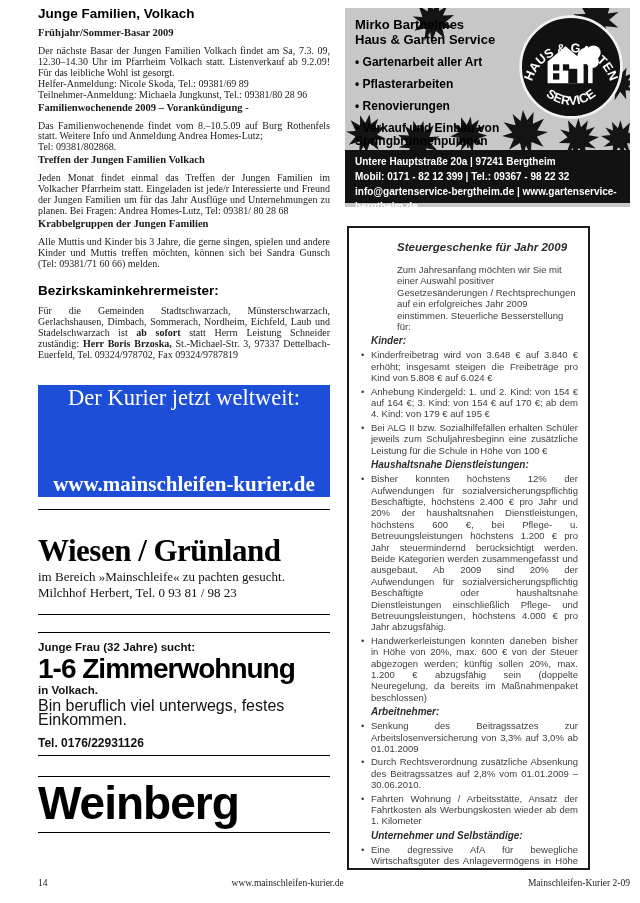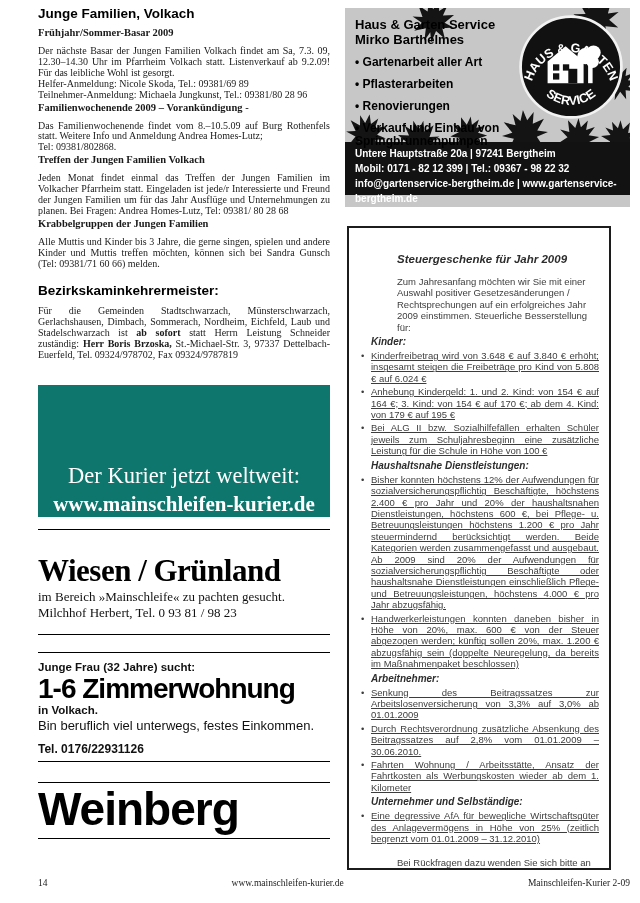--- a/index.html
+++ b/index.html
@@ -12,65 +12,65 @@
   .headline { font-family:"Liberation Sans",sans-serif; font-weight:bold; font-size:13.5px; line-height:16px; color:#000; }
   .sec-h { font-family:"Liberation Serif",serif; font-weight:bold; font-size:10.5px; line-height:11px; color:#1a1a1a; }
   .sec-b { font-family:"Liberation Serif",serif; font-size:10px; line-height:10.9px; text-align:justify;
            white-space:pre-line; color:#1a1a1a;margin-top:8px; }
   .jf .headline { margin-bottom:5px; }
   .sec { margin-bottom:1px; }
   .bz { margin-top:13px; }
   .bz .headline { margin-bottom:6px; }
   .bz p { font-family:"Liberation Serif",serif; font-size:10px; line-height:11px; text-align:justify; color:#1a1a1a; }
 
-  .kurier-box { margin-top:25px; height:132px; background:#0f766e; color:#fff;
-                display:flex; flex-direction:column; justify-content:flex-end; align-items:center; gap:3px; }
+  .kurier-box { margin-top:25px; height:112px; background:#1d4ed8; color:#fff;
+                display:flex; flex-direction:column; justify-content:space-between; align-items:center; gap:3px; }
   .k1 { font-family:"Liberation Serif",serif; font-size:22.5px; }
   .k2 { font-family:"Liberation Serif",serif; font-weight:bold; font-size:21px; }
 
   .ad { border-top:1.5px solid #000; border-bottom:1.5px solid #000; }
   .wiesen { margin-top:12px; padding:24px 0 13px; }
   .wiesen-title { font-family:"Liberation Serif",serif; font-weight:bold; font-size:31px; line-height:33px; letter-spacing:-.5px; color:#000; }
   .wiesen-line { font-family:"Liberation Serif",serif; font-size:13px; line-height:16px; color:#111; }
   .wiesen-line.first { margin-top:2px; }
 
   .flat { padding:7px 0 3px; }
   .flat1 { margin-top:17px; } .flat2 { margin-top:12px; }
   .flat-pre  { font-weight:bold; font-size:11.5px; line-height:14px; }
   .flat-title{ font-weight:bold; font-size:28px; line-height:29px; letter-spacing:-1px; color:#000; }
   .flat-loc  { font-size:11.5px; line-height:14px; }
   .flat-loc b{ font-weight:bold; }
-  .flat-body { font-size:13px; line-height:14px; margin-top:2px; }
+  .flat-body { font-size:16px; line-height:14px; margin-top:2px; }
   .flat-tel  { font-weight:bold; font-size:12px; line-height:14px; margin-top:9px; padding-bottom:2px; }
 
   .weinberg { margin-top:20px; padding:3px 0 6px; }
   .wb-title { font-weight:bold; font-size:46px; line-height:46px; letter-spacing:-1px; color:#000; }
 
   
   .hg-ad { position:absolute; left:345px; top:8px; width:285px; height:199px; background:#c7c7c7; overflow:hidden; }
   .hg-text { position:relative; z-index:3; padding:9px 0 0 10px; width:175px; }
   .hg-title { font-weight:bold; font-size:13px; line-height:15px; color:#000; }
   .hg-list { list-style:none; margin-top:9px; }
   .hg-list li { font-weight:bold; font-size:12px; line-height:13px; margin-bottom:9px; white-space:pre-line; color:#000; }
   .hg-list li::before { content:"• "; }
   .hg-logo { position:absolute; right:5px; top:5px; z-index:3; }
   .leaf { position:absolute; z-index:1; }
-  .hg-strip { position:absolute; left:0; bottom:12px; width:100%; height:53px; background:#121212; z-index:2;
+  .hg-strip { position:absolute; left:0; bottom:4px; width:100%; height:53px; background:#121212; z-index:2;
               color:#fff; padding:4px 0 0 10px; }
   .hg-strip div { font-weight:bold; font-size:10px; line-height:15px; }
 
   
-  .steuer-box { position:absolute; left:347px; top:226px; width:264px; height:644px; border:2px solid #1c1c1c;
-                background:#fff; padding:24px 10px 0 12px; overflow:hidden; color:#3d3d3d; }
+  .steuer-box { position:absolute; left:347px; top:226px; width:243px; height:644px; border:2px solid #1c1c1c;
+                background:#fff; padding:12px 10px 0 12px; overflow:hidden; color:#3d3d3d; }
   .st-title { font-style:italic; font-weight:bold; font-size:11.5px; line-height:14px; margin:0 0 10px 36px; color:#2d2d2d; }
   .st-intro { font-size:9.5px; line-height:11.4px; margin:0 0 3px 36px; }
   .st-group-h { font-style:italic; font-weight:bold; font-size:10px; line-height:12px; margin:3px 0 2px 10px; color:#2d2d2d; }
   .st-b { display:flex; font-size:9.5px; line-height:11.4px; margin-bottom:2px; text-align:justify; }
   .st-dot { flex:none; width:10px; }
-  .st-bt { flex:1;text-decoration:underline; }
+  .st-bt { flex:1; }
   .st-outro { font-size:9.5px; line-height:11.4px; margin:13px 0 0 36px; }
 
   .ecovis { margin:16px 0 0 -4px; display:flex; gap:9px; align-items:flex-start; }
   .ec-mark { flex:none; margin-top:2px; }
   .ec-brand { font-size:20px; letter-spacing:1.5px; color:#8e8e8e; line-height:22px; }
   .ec-brand sup { font-size:8px; }
 
   
   .footer { position:absolute; left:38px; right:10px; top:878px; display:flex; justify-content:space-between;
             font-family:"Liberation Serif",serif; font-size:9.5px; color:#222; }
@@ -160,22 +160,22 @@
         <path fill="#141414" d="M50 0 L57 22 L72 6 L68 30 L92 22 L76 45 L98 50 L74 58 L86 80 L62 68 L58 96 L50 74 L42 96 L38 68 L14 80 L26 58 L2 50 L24 45 L8 22 L32 30 L28 6 L43 22 Z"></path>
       </svg>
     <svg class="leaf" style="left:212px; top:110px; transform:rotate(28deg);" width="42" height="42" viewBox="0 0 100 100">
         <path fill="#141414" d="M50 0 L57 22 L72 6 L68 30 L92 22 L76 45 L98 50 L74 58 L86 80 L62 68 L58 96 L50 74 L42 96 L38 68 L14 80 L26 58 L2 50 L24 45 L8 22 L32 30 L28 6 L43 22 Z"></path>
       </svg>
     <svg class="leaf" style="left:256px; top:112px; transform:rotate(-25deg);" width="38" height="38" viewBox="0 0 100 100">
         <path fill="#141414" d="M50 0 L57 22 L72 6 L68 30 L92 22 L76 45 L98 50 L74 58 L86 80 L62 68 L58 96 L50 74 L42 96 L38 68 L14 80 L26 58 L2 50 L24 45 L8 22 L32 30 L28 6 L43 22 Z"></path>
       </svg>
 
     <div class="hg-text">
+      <div class="hg-title">Mirko Barthelmes</div>
       <div class="hg-title">Haus &amp; Garten Service</div>
-      <div class="hg-title">Mirko Barthelmes</div>
       <ul class="hg-list">
         <li>Gartenarbeit aller Art</li>
         <li>Pflasterarbeiten</li>
         <li>Renovierungen</li>
         <li>Verkauf und Einbau von
 Springbrunnenpumpen</li>
       </ul>
     </div>
 
     <svg class="hg-logo" width="108" height="108" viewBox="0 0 120 120">

